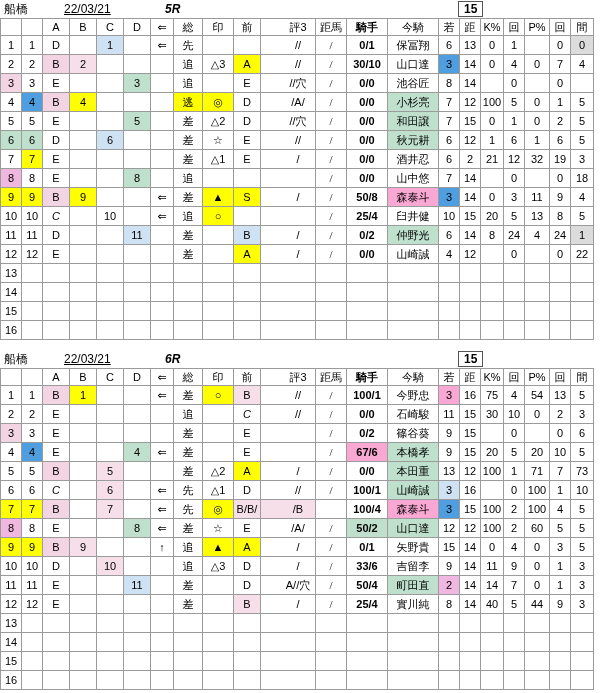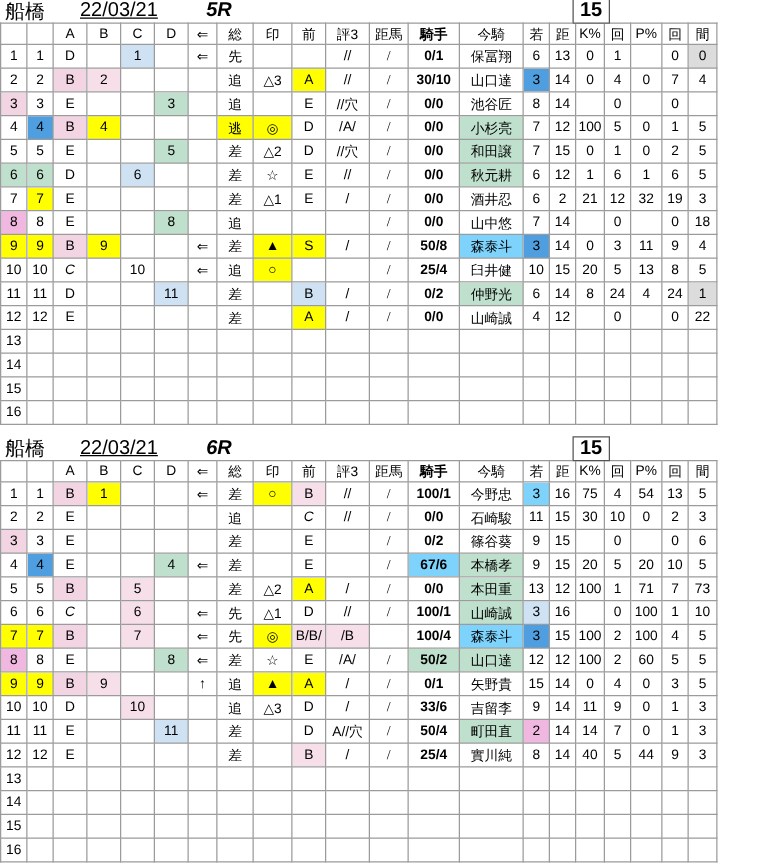--- a/index.html
+++ b/index.html
@@ -1,51 +1,51 @@
 <!DOCTYPE html>
 <html><head>
 <meta charset="utf-8">
 <style>
   html,body{margin:0;padding:0;background:#ffffff;}
   body{font-family:"Liberation Sans", sans-serif;font-size:11px;color:#000;}
   .page{width:609px;height:693px;position:relative;overflow:hidden;}
   .block{position:relative;}
-  .titlerow{height:18px;display:flex;align-items:center;font-size:16px;position:relative;}
+  .titlerow{height:18px;display:flex;align-items:center;font-size:12px;position:relative;}
   .titlerow .t-place{position:absolute;left:4px;}
   .titlerow .t-date{position:absolute;left:64px;text-decoration:underline;}
   .titlerow .t-race{position:absolute;left:165px;font-weight:bold;font-style:italic;}
   .titlerow .t-num{position:absolute;left:458px;font-weight:bold;border:1px solid #555;padding:0 5px;background:#fff;}
   table{border-collapse:collapse;table-layout:fixed;}
   td,th{border:1px solid #9b9b9b;font-size:11px;padding:0;text-align:center;vertical-align:middle;height:18px;overflow:hidden;white-space:nowrap;}
   th{font-weight:normal;background:#fff;height:16px;font-size:11px;}
   .c-n1{width:20px;}
   .c-n2{width:20px;}
   .c-A{width:26px;}
   .c-B{width:26px;}
   .c-C{width:26px;}
   .c-D{width:26px;}
   .c-ar{width:22px;}
   .c-sou{width:28px;}
   .c-shirushi{width:30px;}
   .c-mae{width:26px;}
-  .c-hyo{width:34px;}
+  .c-hyo{width:34px;padding-left:20px;}
   .c-kyori{width:30px;font-family:Liberation Serif, serif;}
   .c-kishu{width:40px;font-weight:bold;}
   .c-imakishu{width:50px;}
   .c-waka{width:20px;}
   .c-kyo{width:20px;}
   .c-k{width:22px;}
   .c-kai{width:20px;}
   .c-p{width:24px;}
   .c-kai2{width:20px;}
   .c-kan{width:22px;}
   .pink{background:#f2d4e2;}
   .lpink{background:#f6dfe9;}
   .yellow{background:#ffff00;}
-  .green{background:#7dd3fc;}
+  .green{background:#f9a8d4;}
   .lgreen{background:#bfe0cc;}
   .blue{background:#4f9fe0;color:#000;}
   .lblue{background:#cfe2f3;}
   .magenta{background:#f0b8e0;}
   .lgray{background:#dcdcdc;}
   .ital{font-style:italic;}
   .spacer{height:10px;}
 </style>
 </head>
 <body>

